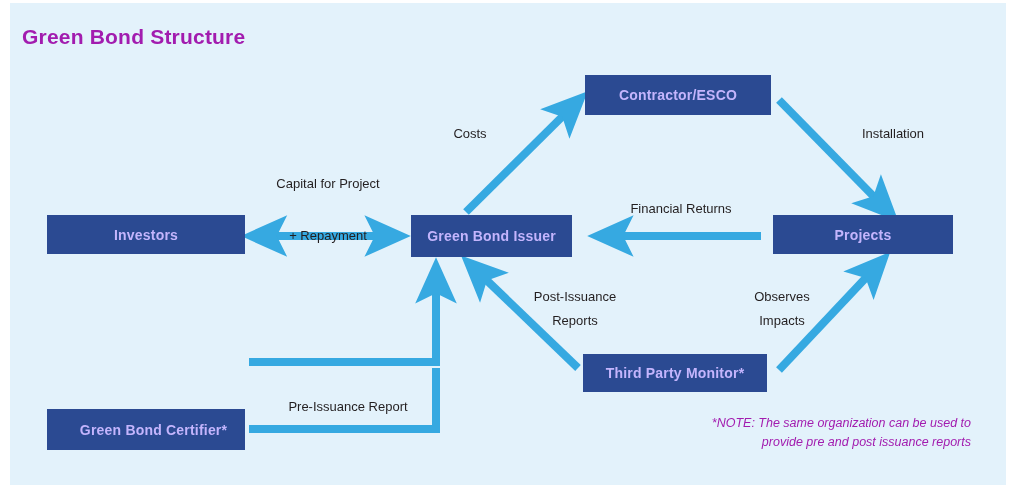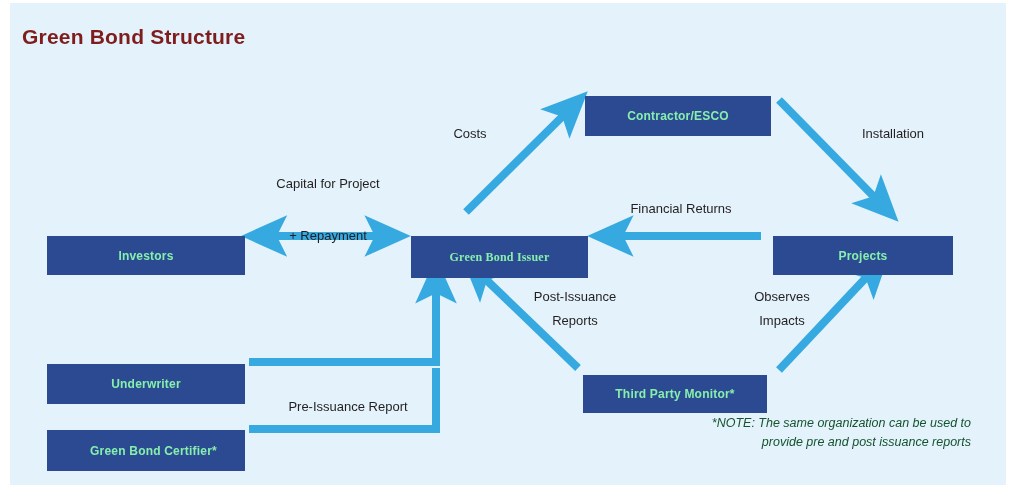--- a/index.html
+++ b/index.html
@@ -22,52 +22,51 @@
     width: 996px;
     height: 482px;
     background: #e3f2fb;
   }
   #title {
     position: absolute;
     left: 22px;
     top: 25px;
     font-size: 21px;
     font-weight: bold;
-    color: #7f1d1d;
+    color: #a21caf;
     letter-spacing: 0.2px;
   }
   .node {
     position: absolute;
     background: #2b4a92;
-    color: #86efac;
+    color: #c4b5fd;
     font-weight: bold;
-    font-size: 12px;
+    font-size: 14px;
     display: flex;
     align-items: center;
     justify-content: center;
     letter-spacing: 0.2px;
     box-sizing: border-box;
-    margin-top: 21px;
   }
   .lbl {
     position: absolute;
     font-size: 13px;
     color: #231f20;
     text-align: center;
     line-height: 1.45;
     white-space: nowrap;
   }
   #footnote {
     position: absolute;
     right: 45px;
     top: 414px;
     width: 300px;
     font-size: 12.5px;
     font-style: italic;
-    color: #14532d;
+    color: #a21caf;
     text-align: right;
     line-height: 1.55;
   }
   svg#arrows {
     position: absolute;
     left: 0; top: 0;
     width: 1016px; height: 502px;
     pointer-events: none;
   }
 </style>
@@ -106,35 +105,32 @@
 
     <path d="M249,362 L436,362 L436,278" fill="none" stroke="#36a9e1" stroke-width="8" marker-end="url(#ah)"></path>
 
     <path d="M249,429 L436,429 L436,368" fill="none" stroke="#36a9e1" stroke-width="8"></path>
   </svg>
 
   <div class="node" style="left:47px; top:215px; width:198px; height:39px;">
     <span>Investors</span>
   </div>
 
-  <div class="node" style="left:411px; top:215px; width:177px; height:42px;font-family:Liberation Serif, serif;">
+  <div class="node" style="left:411px; top:215px; width:161px; height:42px;">
     <span>Green Bond Issuer</span>
   </div>
 
   <div class="node" style="left:585px; top:75px; width:186px; height:40px;">
     <span>Contractor/ESCO</span>
   </div>
 
   <div class="node" style="left:773px; top:215px; width:180px; height:39px;">
     <span>Projects</span>
   </div>
 
-  <div class="node" style="left:47px; top:343px; width:198px; height:40px;">
-    <span>Underwriter</span>
-  </div>
 
   <div class="node" style="left:47px; top:409px; width:198px; height:41px;padding-left:15px;">
     <span>Green Bond Certifier*</span>
   </div>
 
   <div class="node" style="left:583px; top:354px; width:184px; height:38px;">
     <span>Third Party Monitor*</span>
   </div>
 
   <div class="lbl" style="left:258px; top:175px; width:140px;">Capital for Project</div>

